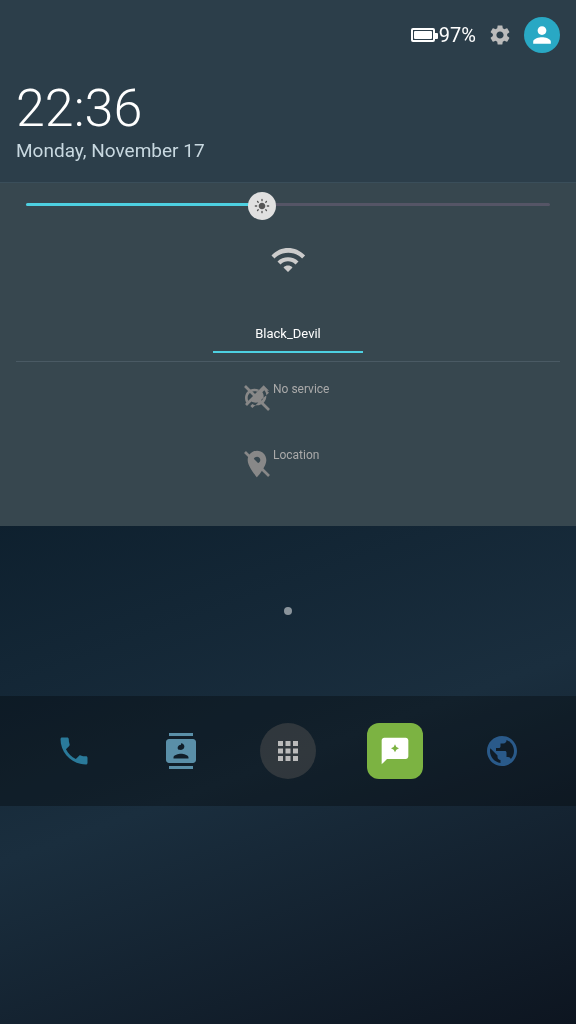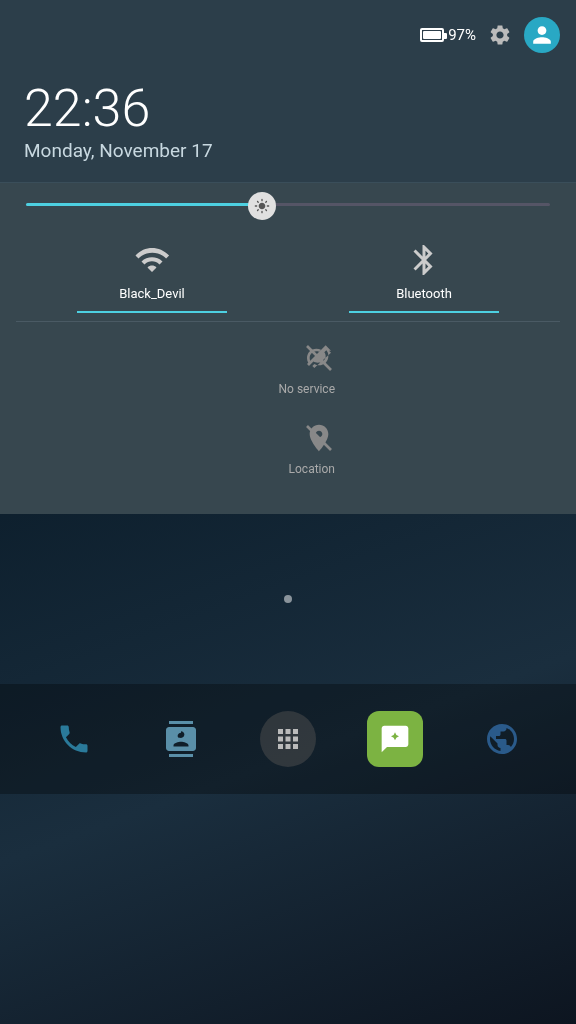--- a/index.html
+++ b/index.html
@@ -32,21 +32,21 @@
       justify-content: flex-end;
       padding: 0 16px;
       gap: 12px;
     }
 
     .status-battery {
       display: flex;
       align-items: center;
       gap: 4px;
       color: #ffffff;
-      font-size: 15px;
+      font-size: 20px;
     }
 
     .battery-icon {
       width: 24px;
       height: 14px;
       border: 2px solid #fff;
       border-radius: 2px;
       position: relative;
       display: inline-block;
     }
@@ -83,21 +83,21 @@
       justify-content: center;
       color: white;
       font-size: 20px;
     }
 
     
     .time-panel {
       position: relative;
       z-index: 10;
       background: #2c3e4a;
-      padding: 10px 24px 20px 24px;
+      padding: 10px 24px 20px 16px;
       border-bottom: 1px solid #3a4e5a;
     }
 
     .time-display {
       font-size: 52px;
       font-weight: 300;
       color: #ffffff;
       line-height: 1.1;
     }
 
@@ -160,20 +160,21 @@
       margin-bottom: 8px;
     }
 
     .toggle-item {
       display: flex;
       flex-direction: column;
       align-items: center;
       width: 150px;
       padding: 12px 8px 10px 8px;
       cursor: pointer;
+      gap: 40px;
     }
 
     .toggle-item.active {
       border-bottom: 2px solid #4dd0e1;
     }
 
     .toggle-icon {
       font-size: 32px;
       color: #bbb;
       margin-bottom: 8px;
@@ -202,22 +203,22 @@
 
     
     .toggle-grid-3 {
       display: flex;
       justify-content: space-around;
       margin-bottom: 4px;
     }
 
     .toggle-item-sm {
       display: flex;
-      flex-direction: column;
-      align-items: flex-end;
+      flex-direction: row;
+      align-items: flex-start;
       width: 110px;
       padding: 12px 8px 10px 8px;
       cursor: pointer;
     }
 
     .toggle-icon-sm {
       font-size: 28px;
       color: #888;
       margin-bottom: 8px;
     }
@@ -316,28 +317,20 @@
   </div>
 
   <div class="toggle-grid-row">
     <div class="toggle-item active">
       <div class="toggle-icon active-color">
         <svg width="36" height="36" viewBox="0 0 24 24" fill="#ccc">
           <path d="M1 9l2 2c5.1-5.1 13.3-5.1 18.4 0l2-2C16.9 2.4 7.1 2.4 1 9zm8 8l3 3 3-3c-1.7-1.7-4.3-1.7-6 0zm-4-4l2 2c2.8-2.8 7.2-2.8 10 0l2-2C15.1 9.3 8.9 9.3 5 13z"></path>
         </svg>
       </div>
       <div class="toggle-label active-color">Black_Devil</div>
-    </div>
-    <div class="toggle-item active">
-      <div class="toggle-icon active-color">
-        <svg width="36" height="36" viewBox="0 0 24 24" fill="#ccc">
-          <path d="M17.71 7.71L12 2h-1v7.59L6.41 5 5 6.41 10.59 12 5 17.59 6.41 19 11 14.41V22h1l5.71-5.71-4.3-4.29 4.3-4.29zM13 5.83l1.88 1.88L13 9.59V5.83zm1.88 10.46L13 18.17v-3.76l1.88 1.88z"></path>
-        </svg>
-      </div>
-      <div class="toggle-label active-color">Bluetooth</div>
     </div>
   </div>
 
   <div class="divider-line"></div>
 
   <div class="toggle-grid-3">
     <div class="toggle-item-sm">
       <div class="toggle-icon-sm">
         <svg width="32" height="32" viewBox="0 0 24 24" fill="#888">
           <path d="M21 6.5l-4-4-14 14 1.5 1.5 3.3-3.3c.9.6 2 .8 3.2.8 3.6 0 6-2 6-5 0-1-.4-2-1-2.8l1.5-1.5c1 1.2 1.5 2.6 1.5 4.3 0 4-2.9 7-7 7-1.3 0-2.5-.3-3.5-1l-1.5 1.5 1.5 1.5L21 8l-1.5-1.5zM3 12c0-4 2.9-7 7-7 1.3 0 2.5.3 3.5.9l-1.5 1.5C11.4 7 10.7 7 10 7 7.2 7 5 9.2 5 12c0 .7.2 1.4.4 2L3.9 15.5C3.3 14.5 3 13.3 3 12z"></path>

